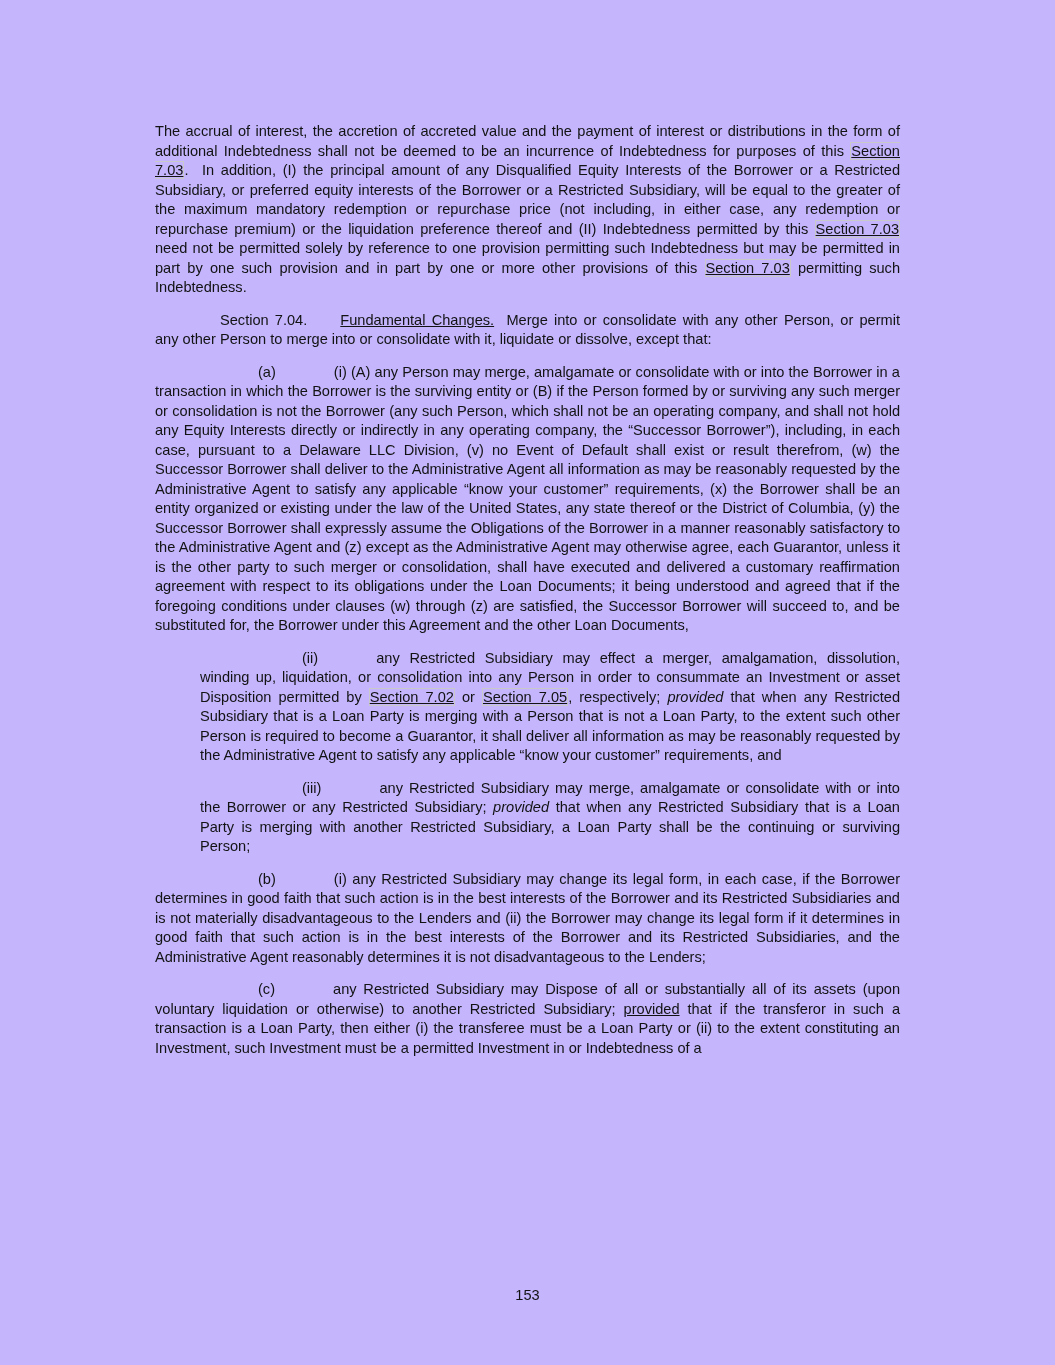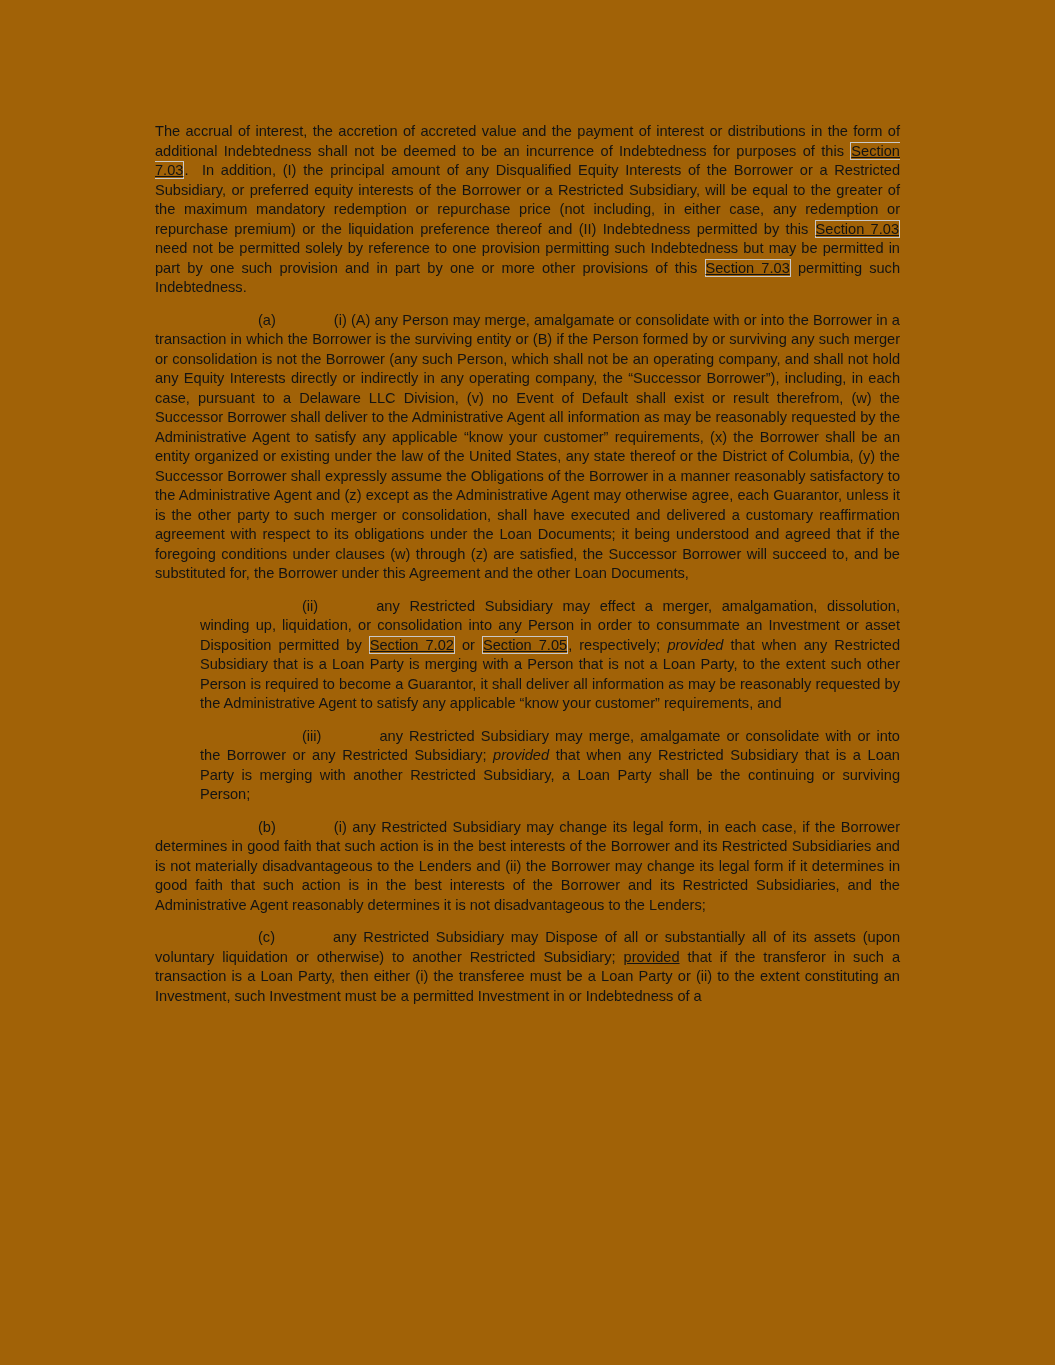--- a/index.html
+++ b/index.html
@@ -10,21 +10,21 @@
     font-family: "Liberation Sans", "DejaVu Sans", sans-serif;
     color: #131313;
     -webkit-font-smoothing: antialiased;
   }
   .page {
     position: relative;
     box-sizing: border-box;
     width: 1055px;
     height: 1365px;
     padding: 122px 155px 40px 155px;
-    background: #a16207;
+    background: #c4b5fd;
     overflow: hidden;
   }
   .para {
     margin: 0 0 13px 0;
     font-size: 14.6px;
     line-height: 19.5px;
     text-align: justify;
   }
   
   .indent-section { text-indent: 65px; }     
@@ -55,18 +55,20 @@
     font-size: 14.6px;
     line-height: 19.5px;
     color: #131313;
   }
 </style>
 </head>
 <body>
 
 <div class="page">
   <p class="para"><span>The accrual of interest, the accretion of accreted value and the payment of interest or distributions in the form of additional Indebtedness shall not be deemed to be an incurrence of Indebtedness for purposes of this </span><span class="link">Section 7.03</span><span>.&nbsp; In addition, (I) the principal amount of any Disqualified Equity Interests of the Borrower or a Restricted Subsidiary, or preferred equity interests of the Borrower or a Restricted Subsidiary, will be equal to the greater of the maximum mandatory redemption or repurchase price (not including, in either case, any redemption or repurchase premium) or the liquidation preference thereof and (II) Indebtedness permitted by this </span><span class="link">Section 7.03</span><span> need not be permitted solely by reference to one provision permitting such Indebtedness but may be permitted in part by one such provision and in part by one or more other provisions of this </span><span class="link">Section 7.03</span><span> permitting such Indebtedness.</span></p>
+  <p class="para indent-section"><span>Section 7.04.</span><span class="tab-sm"></span><span class="u">Fundamental Changes.</span><span>&nbsp; Merge into or consolidate with any other Person, or permit any other Person to merge into or consolidate with it, liquidate or dissolve, except that:</span></p>
   <p class="para indent-sub"><span>(a)</span><span class="tab"></span><span>(i) (A) any Person may merge, amalgamate or consolidate with or into the Borrower in a transaction in which the Borrower is the surviving entity or (B) if the Person formed by or surviving any such merger or consolidation is not the Borrower (any such Person, which shall not be an operating company, and shall not hold any Equity Interests directly or indirectly in any operating company, the “</span><span class="b">Successor Borrower</span><span>”), including, in each case, pursuant to a Delaware LLC Division, (v) no Event of Default shall exist or result therefrom, (w) the Successor Borrower shall deliver to the Administrative Agent all information as may be reasonably requested by the Administrative Agent to satisfy any applicable “know your customer” requirements, (x) the Borrower shall be an entity organized or existing under the law of the United States, any state thereof or the District of Columbia, (y) the Successor Borrower shall expressly assume the Obligations of the Borrower in a manner reasonably satisfactory to the Administrative Agent and (z) except as the Administrative Agent may otherwise agree, each Guarantor, unless it is the other party to such merger or consolidation, shall have executed and delivered a customary reaffirmation agreement with respect to its obligations under the Loan Documents; it being understood and agreed that if the foregoing conditions under clauses (w) through (z) are satisfied, the Successor Borrower will succeed to, and be substituted for, the Borrower under this Agreement and the other Loan Documents,</span></p>
   <p class="para block-roman"><span>(ii)</span><span class="tab"></span><span>any Restricted Subsidiary may effect a merger, amalgamation, dissolution, winding up, liquidation, or consolidation into any Person in order to consummate an Investment or asset Disposition permitted by </span><span class="link">Section 7.02</span><span> or </span><span class="link">Section 7.05</span><span>, respectively; </span><span class="i">provided</span><span> that when any Restricted Subsidiary that is a Loan Party is merging with a Person that is not a Loan Party, to the extent such other Person is required to become a Guarantor, it shall deliver all information as may be reasonably requested by the Administrative Agent to satisfy any applicable “know your customer” requirements, and</span></p>
   <p class="para block-roman"><span>(iii)</span><span class="tab"></span><span>any Restricted Subsidiary may merge, amalgamate or consolidate with or into the Borrower or any Restricted Subsidiary; </span><span class="i">provided</span><span> that when any Restricted Subsidiary that is a Loan Party is merging with another Restricted Subsidiary, a Loan Party shall be the continuing or surviving Person;</span></p>
   <p class="para indent-sub"><span>(b)</span><span class="tab"></span><span>(i) any Restricted Subsidiary may change its legal form, in each case, if the Borrower determines in good faith that such action is in the best interests of the Borrower and its Restricted Subsidiaries and is not materially disadvantageous to the Lenders and (ii) the Borrower may change its legal form if it determines in good faith that such action is in the best interests of the Borrower and its Restricted Subsidiaries, and the Administrative Agent reasonably determines it is not disadvantageous to the Lenders;</span></p>
   <p class="para indent-sub"><span>(c)</span><span class="tab"></span><span>any Restricted Subsidiary may Dispose of all or substantially all of its assets (upon voluntary liquidation or otherwise) to another Restricted Subsidiary; </span><span class="u">provided</span><span> that if the transferor in such a transaction is a Loan Party, then either (i) the transferee must be a Loan Party or (ii) to the extent constituting an Investment, such Investment must be a permitted Investment in or Indebtedness of a</span></p>
+  <div class="footer">153</div>
 </div>
 
 </body></html>

